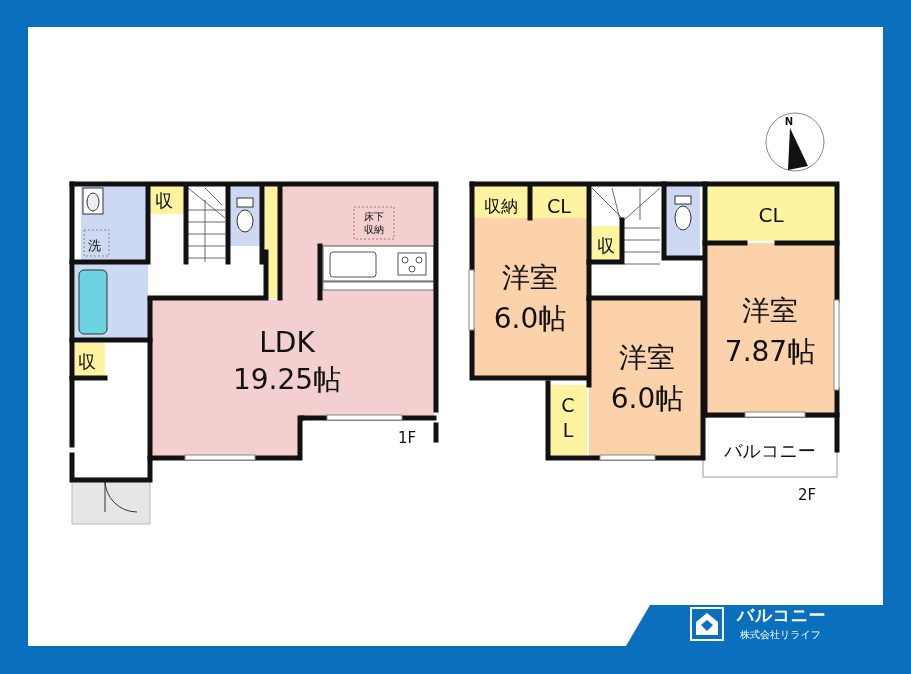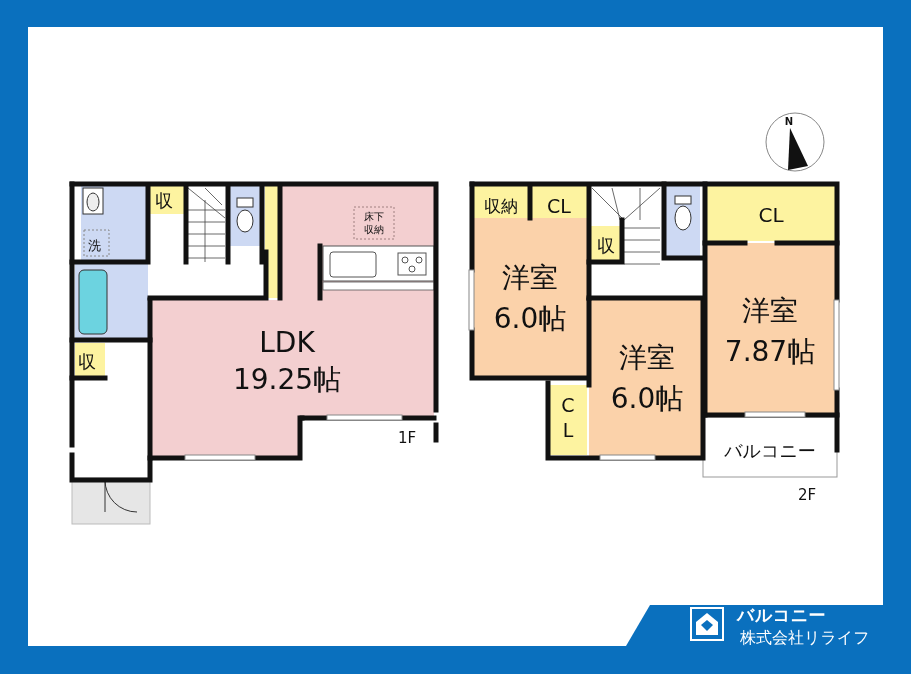--- a/index.html
+++ b/index.html
@@ -2,21 +2,21 @@
 <html><head>
 <meta charset="utf-8">
 <style>
   html, body { margin:0; padding:0; }
   body { width:911px; height:674px; position:relative; overflow:hidden; background:#0a70be; font-family:"DejaVu Sans", sans-serif; }
   .frame { position:absolute; left:28px; top:27px; width:855px; height:619px; background:#ffffff; }
   svg.plan { position:absolute; left:0; top:0; width:911px; height:674px; }
   .lbl { font-family:"DejaVu Sans", sans-serif; fill:#111; }
   .logo-box { position:absolute; left:690px; top:607px; width:34px; height:34px; border:2px solid #fff; box-sizing:border-box; }
   .brand-name { position:absolute; left:737px; top:604px; color:#fff; font-weight:bold; font-size:17px; letter-spacing:0.5px; font-family:"DejaVu Sans", sans-serif; }
-  .brand-sub { position:absolute; left:740px; top:628px; color:#fff; font-size:16px; font-family:"DejaVu Sans", sans-serif;text-align:right; }
+  .brand-sub { position:absolute; left:740px; top:628px; color:#fff; font-size:10px; font-family:"DejaVu Sans", sans-serif;text-align:right; }
 </style>
 </head>
 <body>
 
 <div class="frame"></div>
 
 <svg class="plan" viewBox="0 0 911 674">
 
   <g>
 

